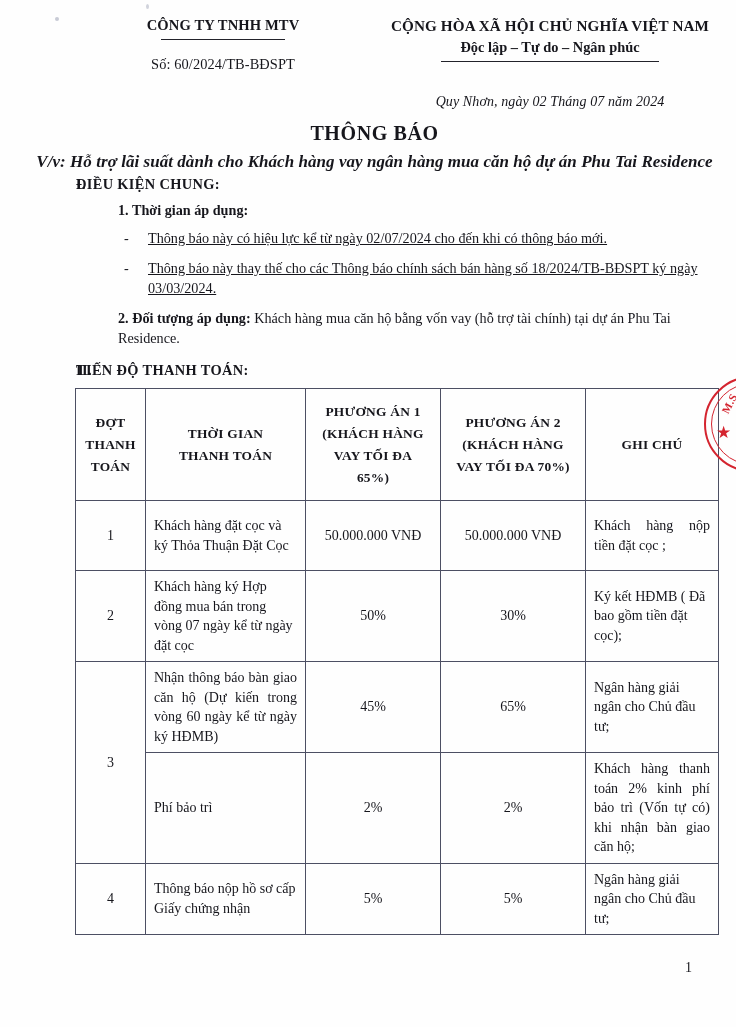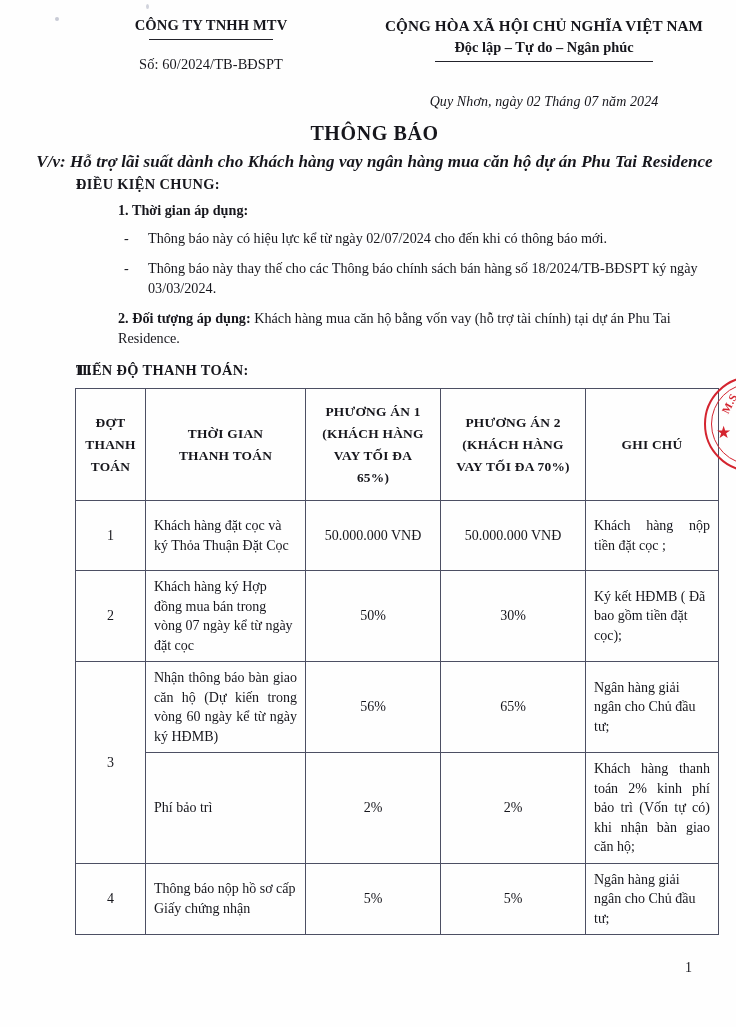--- a/index.html
+++ b/index.html
@@ -30,21 +30,21 @@
     background: #9ba0b4;
     border-radius: 50%;
     opacity: .55;
   }
   .speck.s1 { left: 55px;  top: 17px; width: 4px;  height: 4px; }
   .speck.s2 { left: 146px; top: 4px;  width: 3px;  height: 5px; opacity:.45; }
 
   
   .letterhead {
     position: absolute;
-    left: 4px; right: 0;
+    left: 16px; right: 0;
     top: 16px;
     display: flex;
     align-items: flex-start;
   }
   .lh-left {
     width: 330px;
     margin-left: 42px;
     text-align: center;
   }
   .lh-right {
@@ -144,20 +144,21 @@
   }
   .dash-mark {
     width: 148px;
     padding-left: 124px;
     box-sizing: border-box;
     flex: none;
   }
   .dash-text {
     flex: 1;
     padding-right: 26px;
+    text-decoration: underline;
   }
   .para-indent {
     margin: 0 26px 10px 118px;
     font-size: 14.2px;
     line-height: 20px;
   }
   .para-indent b { font-weight: bold; }
 
   
   .table-wrap {
@@ -360,21 +361,21 @@
           <td class="c-stage">2</td>
           <td class="c-time">Khách hàng ký Hợp đồng  mua bán trong vòng 07 ngày kể từ ngày đặt cọc</td>
           <td class="c-plan">50%</td>
           <td class="c-plan">30%</td>
           <td class="c-note">Ký kết HĐMB ( Đã bao gồm tiền đặt cọc);</td>
         </tr>
 
         <tr style="height:90px;">
           <td class="c-stage" rowspan="2">3</td>
           <td class="c-time justify">Nhận thông báo bàn giao căn hộ (Dự kiến trong vòng 60 ngày kể từ ngày ký HĐMB)</td>
-          <td class="c-plan">56%</td>
+          <td class="c-plan">45%</td>
           <td class="c-plan">65%</td>
           <td class="c-note">Ngân hàng giải ngân cho Chủ đầu tư;</td>
         </tr>
 
         <tr style="height:100px;">
           <td class="c-time">Phí bảo trì</td>
           <td class="c-plan">2%</td>
           <td class="c-plan">2%</td>
           <td class="c-note justify">Khách hàng thanh toán 2% kinh phí bảo trì (Vốn tự có) khi nhận bàn giao căn hộ;</td>
         </tr>

